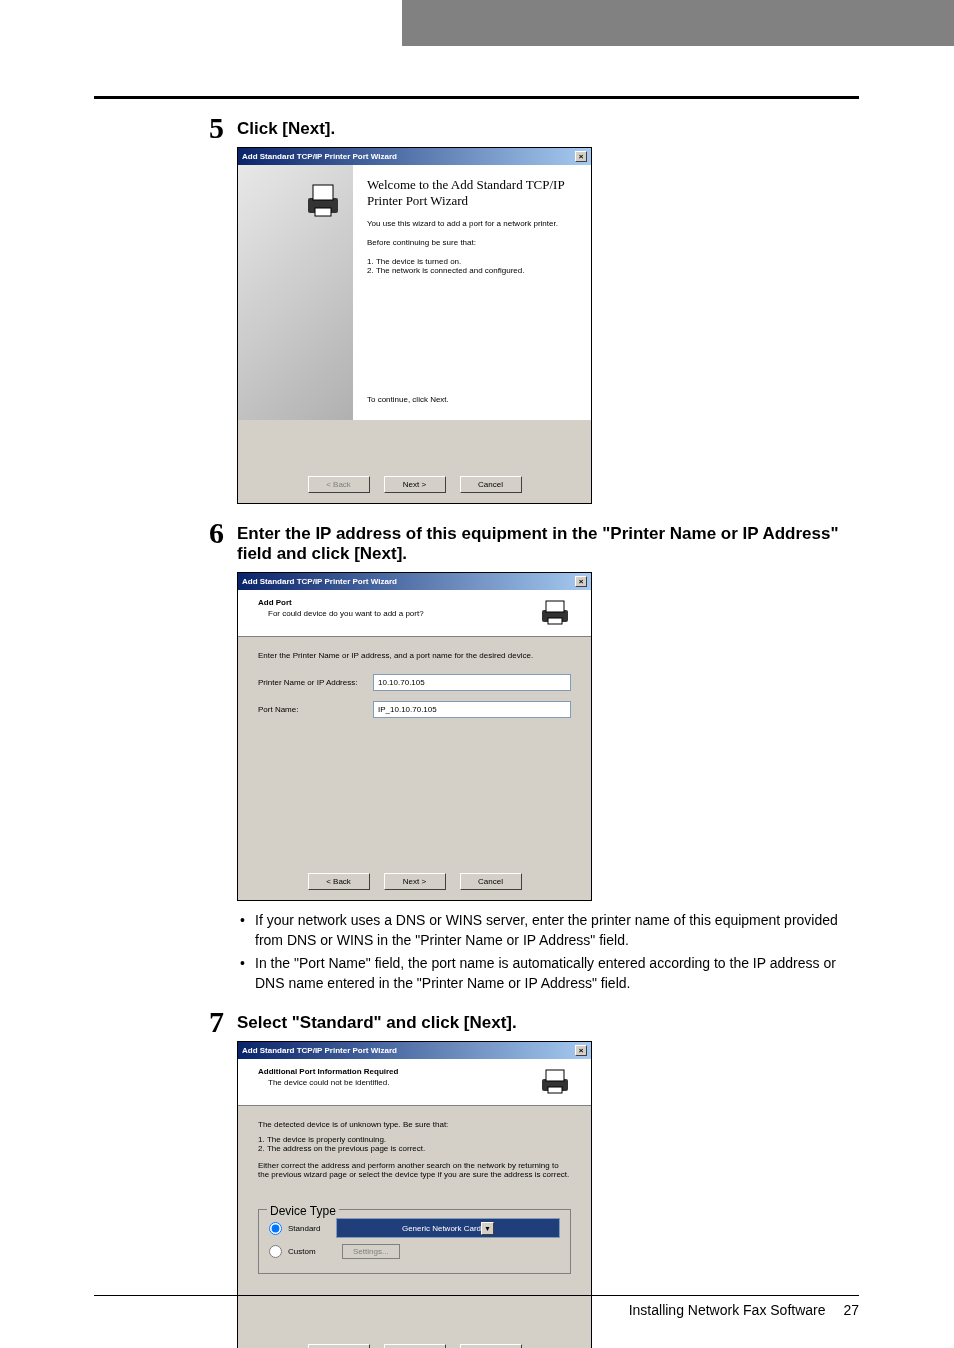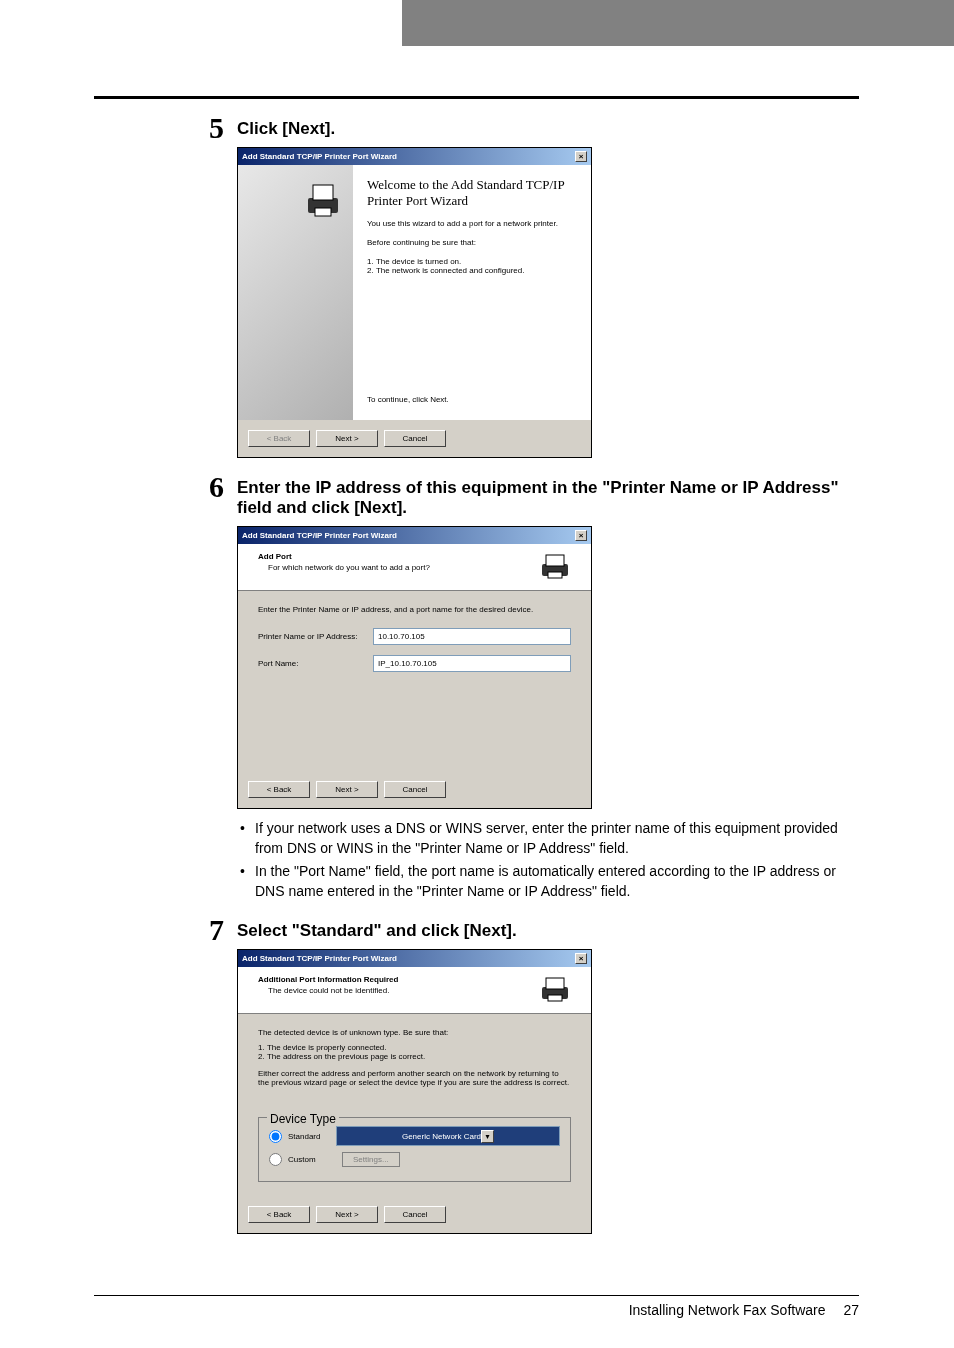--- a/index.html
+++ b/index.html
@@ -44,21 +44,21 @@
   
   .device-type-group { border: 1px solid #808080; padding: 8px 10px; margin-top: 30px; position: relative; }
   .device-type-legend { position: absolute; top: -6px; left: 8px; background: #d4d0c8; padding: 0 3px; font-size: 12px; }
   .radio-row { display: flex; align-items: center; margin-bottom: 6px; }
   .radio-row input { margin-right: 6px; }
   .radio-label { font-size: 8px; width: 48px; }
   .select-box { flex: 1; border: 1px solid #7f9db9; background: #1f3e7a; color: #fff; padding: 1px 3px; font-size: 8px; height: 20px; display: flex; justify-content: center; align-items: center; }
   .select-arrow { background: #d4d0c8; color: #000; width: 13px; height: 13px; display: flex; align-items: center; justify-content: center; border: 1px solid #fff; border-right-color: #404040; border-bottom-color: #404040; }
   .settings-btn { background: #d4d0c8; border: 1px solid #808080; padding: 2px 10px; font-size: 8px; color: #808080; margin-left: 6px; }
   
-  .dialog-buttons { padding: 10px; display: flex; justify-content: flex-start; gap: 6px; background: #d4d0c8; }
+  .dialog-buttons { padding: 10px; display: flex; justify-content: center; gap: 14px; background: #d4d0c8; margin-top: 46px; }
   .dlg-btn { background: #d4d0c8; border: 1px solid #404040; border-top-color: #fff; border-left-color: #fff; padding: 3px 0; font-size: 8px; width: 62px; text-align: center; }
   .dlg-btn.disabled { color: #808080; }
   
   .bullets { margin-left: 143px; margin-top: 10px; margin-bottom: 16px; }
   .bullets li { list-style: none; position: relative; padding-left: 18px; font-size: 14px; line-height: 1.4; margin-bottom: 4px; }
   .bullets li::before { content: "•"; position: absolute; left: 3px; }
   
   .footer { position: absolute; bottom: 30px; left: 94px; right: 95px; border-top: 1px solid #000; padding-top: 6px; text-align: right; font-size: 14px; }
   .footer-text { color: #000; }
   .page-num { margin-left: 14px; }
@@ -113,21 +113,21 @@
       <div class="step-title">Enter the IP address of this equipment in the "Printer Name or IP Address" field and click [Next].</div>
       <div class="dialog">
         <div class="dialog-title">
           <span>Add Standard TCP/IP Printer Port Wizard</span>
           <span class="dialog-close">×</span>
         </div>
         <div class="dialog-body-white">
           <div class="dialog-header-row">
             <div>
               <div class="dialog-section-title">Add Port</div>
-              <div class="dialog-section-sub">For which network do you want to add a port?</div>
+              <div class="dialog-section-sub">For could device do you want to add a port?</div>
             </div>
             <svg class="small-icon" viewBox="0 0 32 28">
               <rect x="3" y="12" width="26" height="12" fill="#333" rx="2"></rect>
               <rect x="7" y="3" width="18" height="11" fill="#fff" stroke="#000"></rect>
               <rect x="9" y="20" width="14" height="6" fill="#fff" stroke="#000"></rect>
             </svg>
           </div>
         </div>
         <div class="dialog-middle">
           <div class="dialog-middle-text">Enter the Printer Name or IP address, and a port name for the desired device.</div>
@@ -171,21 +171,21 @@
             <svg class="small-icon" viewBox="0 0 32 28">
               <rect x="3" y="12" width="26" height="12" fill="#333" rx="2"></rect>
               <rect x="7" y="3" width="18" height="11" fill="#fff" stroke="#000"></rect>
               <rect x="9" y="20" width="14" height="6" fill="#fff" stroke="#000"></rect>
             </svg>
           </div>
         </div>
         <div class="dialog-middle dialog-middle-info">
           <div class="info-text">The detected device is of unknown type.  Be sure that:</div>
           <ol class="info-list">
-            <li>The device is properly connected.</li>
+            <li>The device is properly continuing.</li>
             <li>The address on the previous page is correct.</li>
           </ol>
           <div class="info-text">Either correct the address and perform another search on the network by returning to the previous wizard page or select the device type if you are sure the address is correct.</div>
           <div class="device-type-group">
             <span class="device-type-legend">Device Type</span>
             <div class="radio-row">
               <input type="radio" checked="" style="">
               <span class="radio-label">Standard</span>
               <div class="select-box">
                 <span>Generic Network Card</span>

